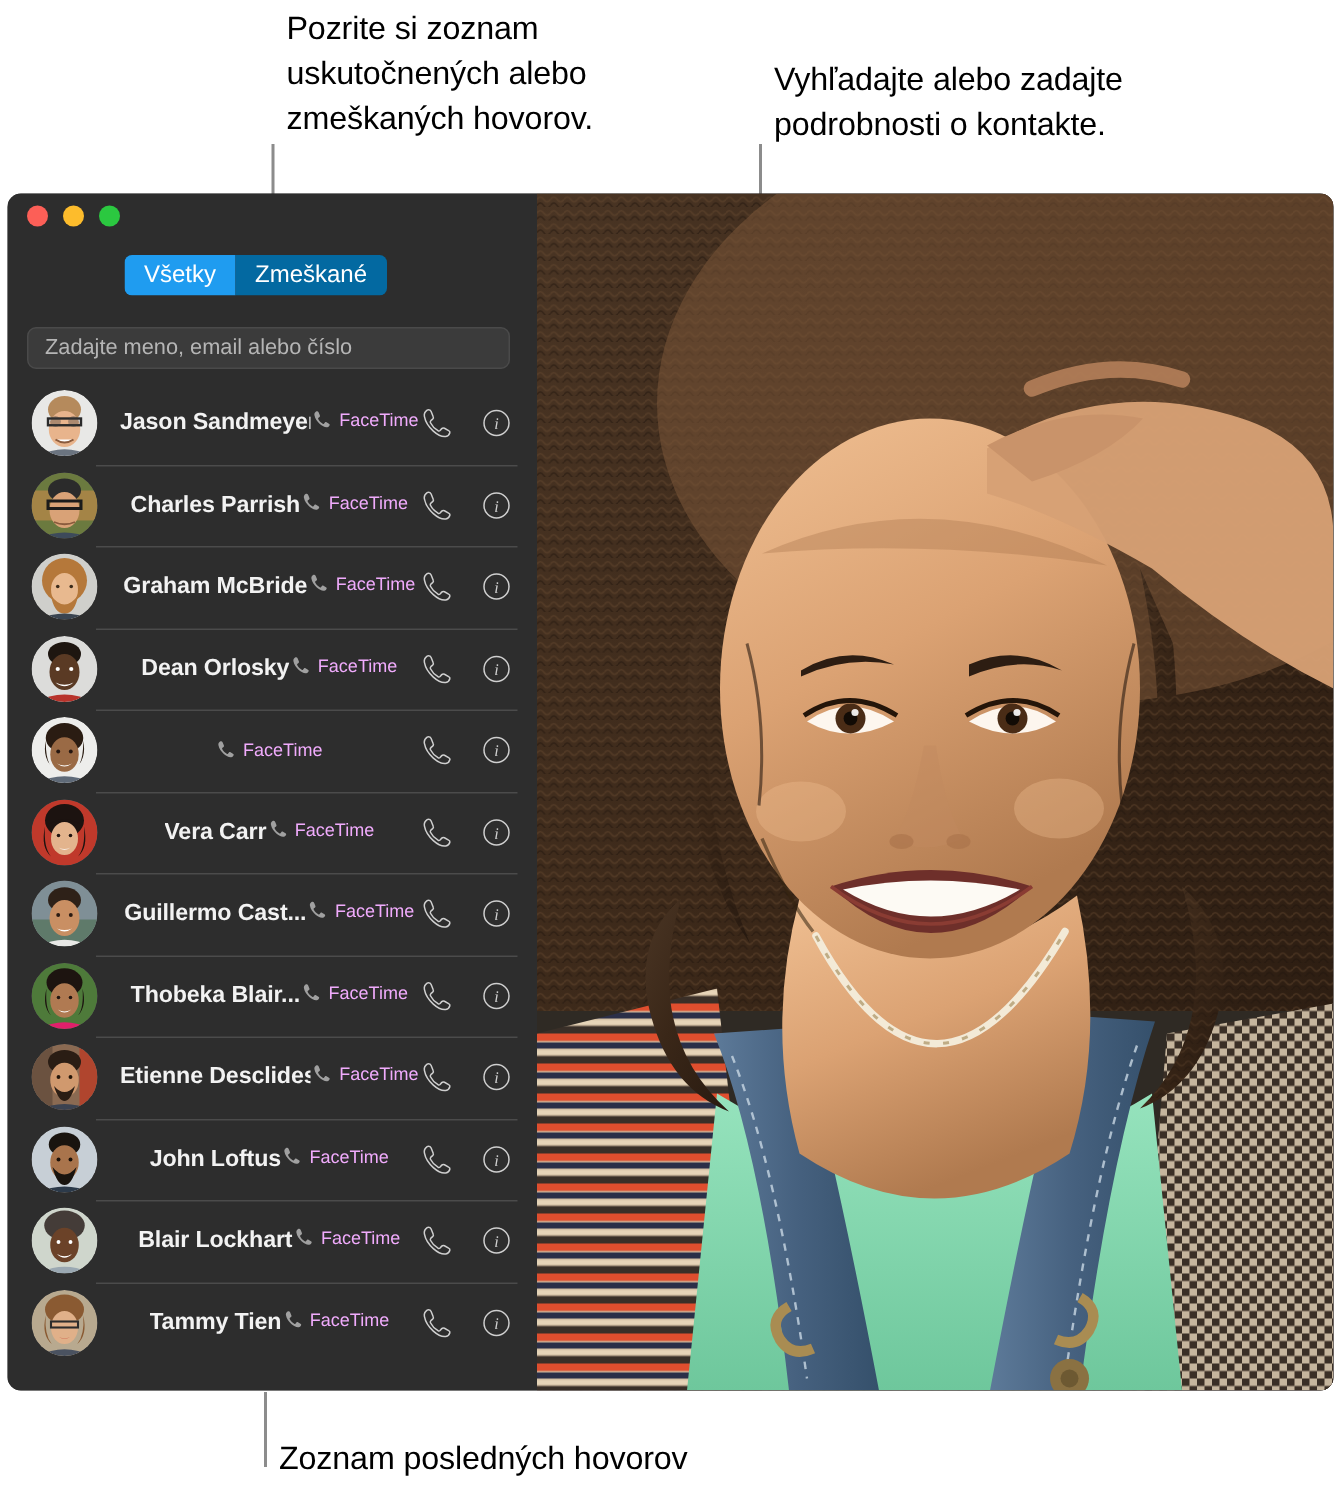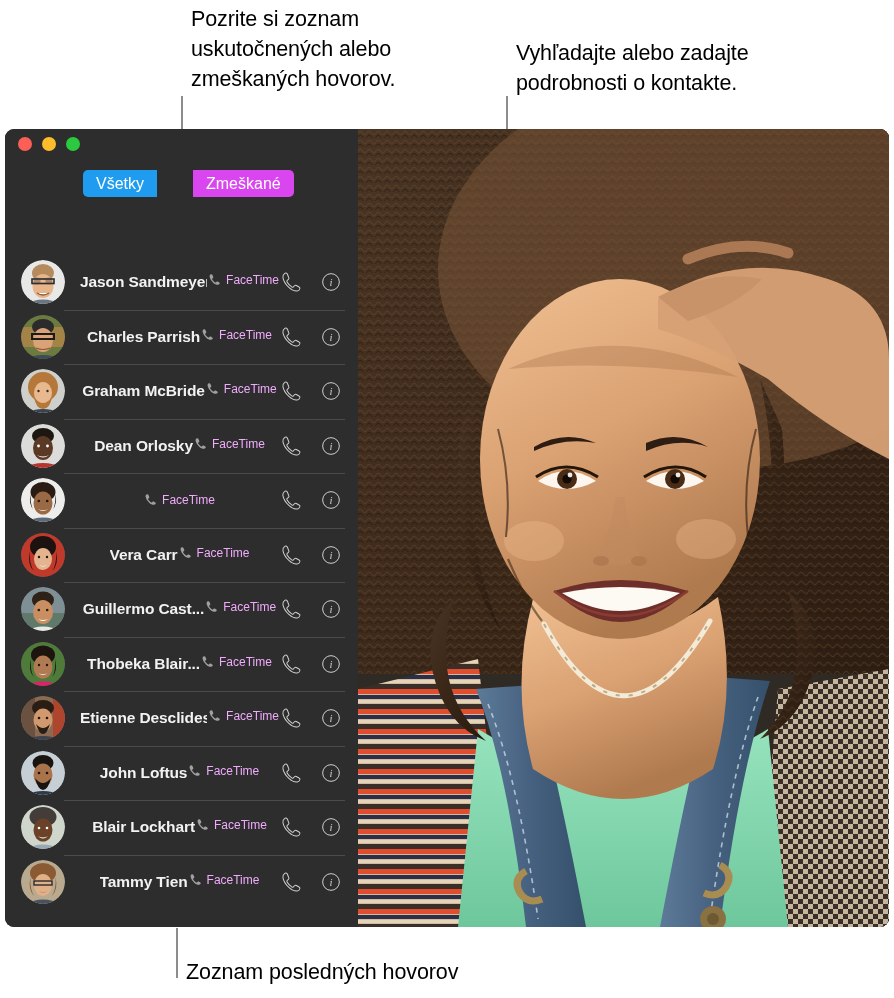--- a/index.html
+++ b/index.html
@@ -50,30 +50,30 @@
   
   #traffic{position:absolute;left:13px;top:8px;display:flex;gap:10px;}
   .tl{width:14px;height:14px;border-radius:50%;}
   .tl.red{background:#fc5f57;}
   .tl.yellow{background:#fdbc2c;}
   .tl.green{background:#2bc840;}
 
   
   #segmented{
     position:absolute;left:78px;top:41px;
-    height:27px;display:flex;border-radius:5px;overflow:hidden;gap:36px;
+    height:27px;display:flex;border-radius:5px;overflow:hidden;
   }
   .seg{
     display:flex;align-items:center;justify-content:center;
     font-size:16px;color:#ffffff;
     padding:0 13px;height:100%;
     font-family:"Liberation Sans","DejaVu Sans",sans-serif;
   }
   .seg.active{background:#1f9cf0;}
-  .seg.inactive{background:#d946ef;}
+  .seg.inactive{background:#0369a1;}
 
   
   #search{
     position:absolute;left:13px;top:89px;
     width:322px;height:28px;
     background:#3b3b3b;
     border:1px solid #4a4a4a;
     border-radius:6px;
     display:flex;align-items:center;
     padding:0 9px;
@@ -168,20 +168,23 @@
         <div class="tl red"></div>
         <div class="tl yellow"></div>
         <div class="tl green"></div>
       </div>
 
       <div id="segmented">
         <div class="seg active">Všetky</div>
         <div class="seg inactive">Zmeškané</div>
       </div>
 
+      <div id="search">
+        <input id="search-input" type="text" placeholder="Zadajte meno, email alebo číslo" style="">
+      </div>
 
       <div id="call-list">
 
         <div class="row">
           <div class="avatar">
             <svg viewBox="0 0 44 44">
                 <defs>
                   <clipPath id="c1">
                     <circle cx="22" cy="22" r="22"></circle>
                   </clipPath>

